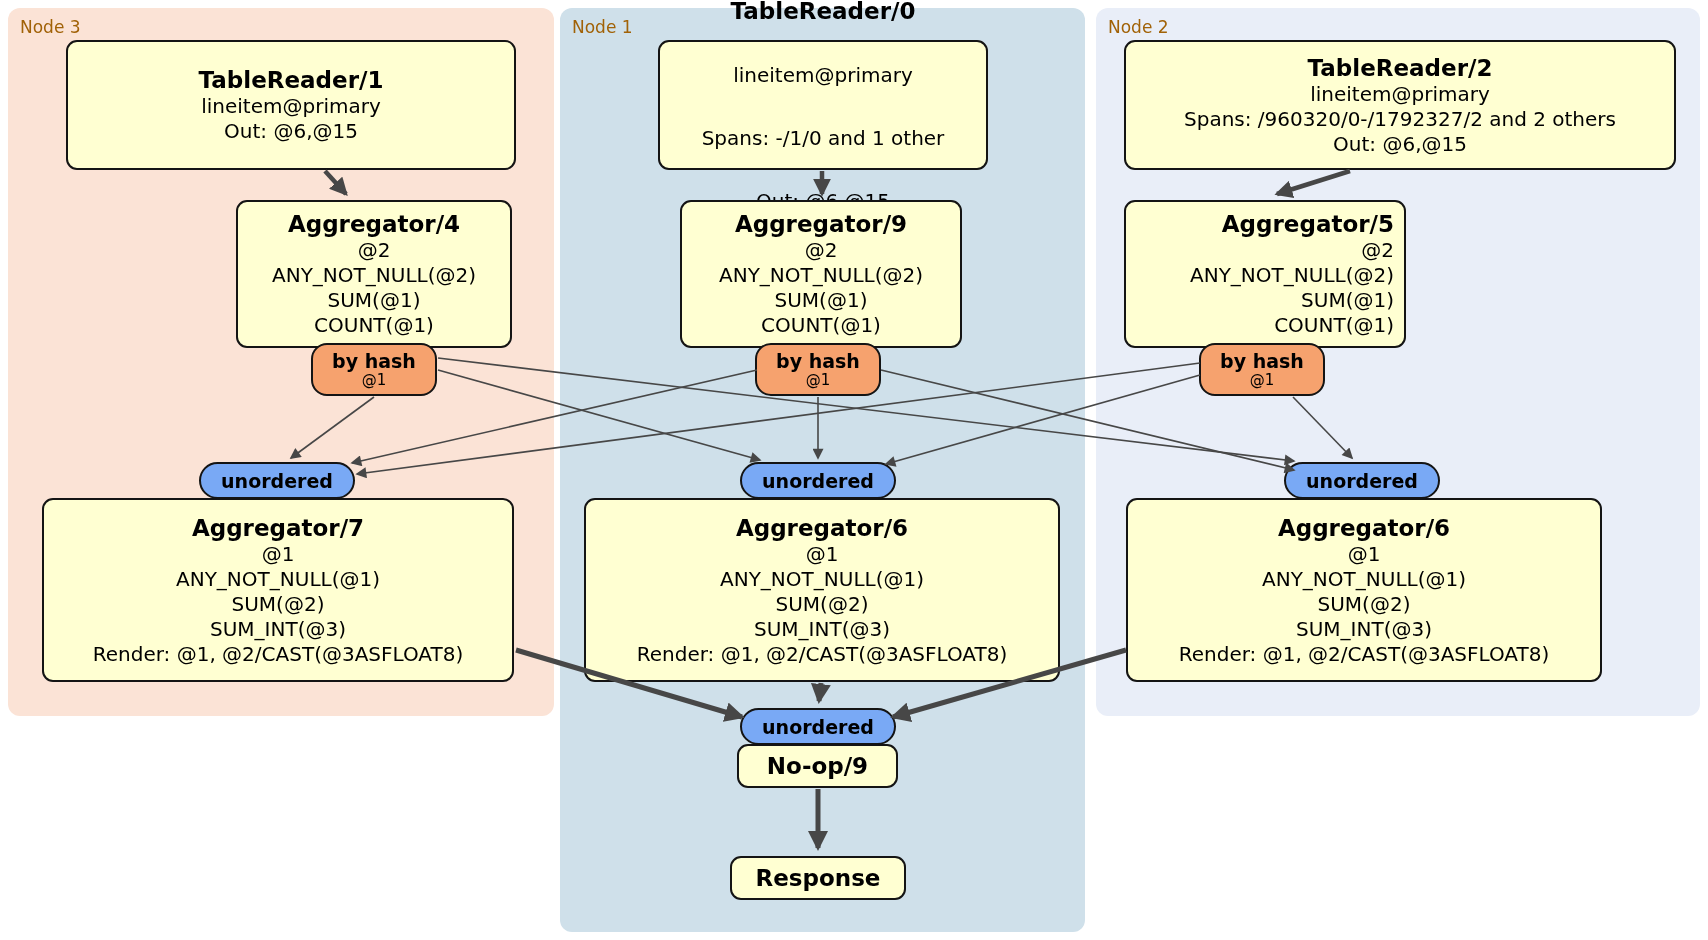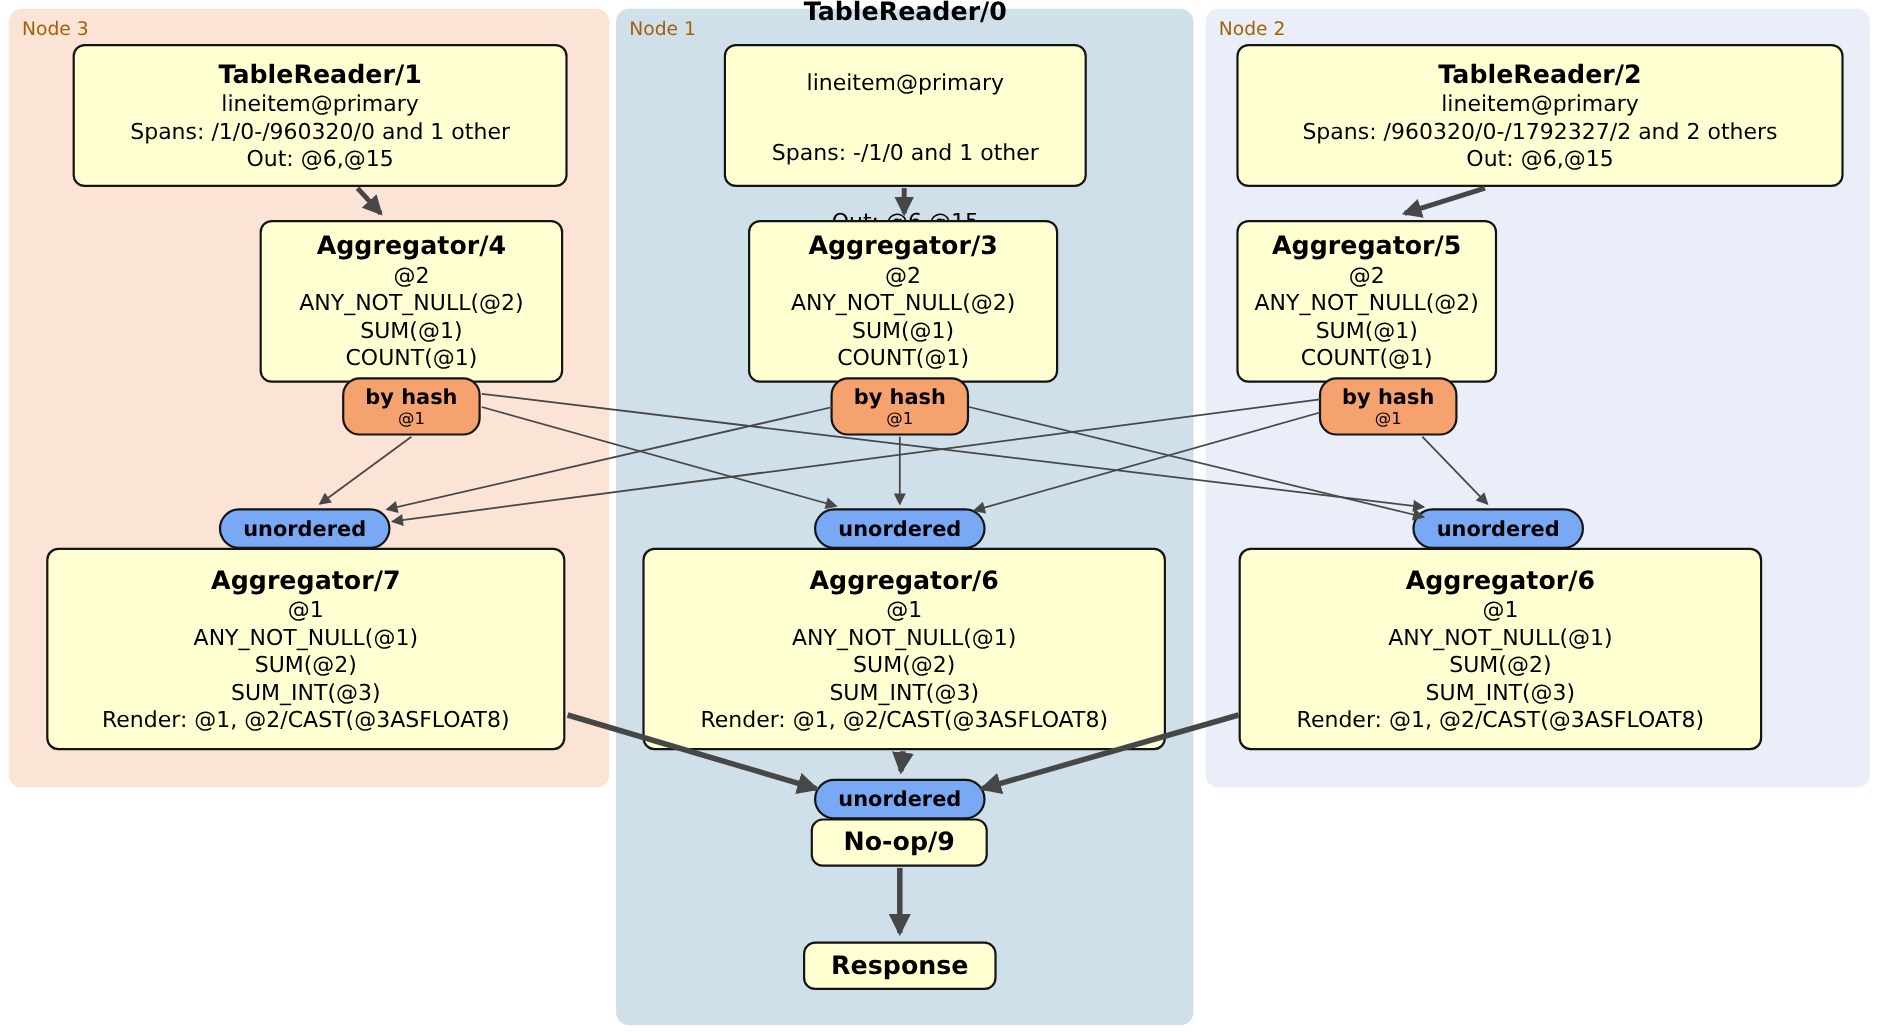--- a/index.html
+++ b/index.html
@@ -47,21 +47,20 @@
   <div class="panel panel-node1">
     <div class="panel-label">Node 1</div>
   </div>
   <div class="panel panel-node2">
     <div class="panel-label">Node 2</div>
   </div>
 
   <div class="box" style="left:66px;top:40px;width:450px;height:130px;">
     <div class="box-title">TableReader/1</div>
     <div class="box-line">lineitem@primary</div>
-    <div class="box-line">Spans: /1/0-/960320/0 and 1 other</div>
     <div class="box-line">Out: @6,@15</div>
   </div>
   <div class="box" style="left:658px;top:40px;width:330px;height:130px;gap:38px;">
     <div class="box-title">TableReader/0</div>
     <div class="box-line">lineitem@primary</div>
     <div class="box-line">Spans: -/1/0 and 1 other</div>
     <div class="box-line">Out: @6,@15</div>
   </div>
   <div class="box" style="left:1124px;top:40px;width:552px;height:130px;">
     <div class="box-title">TableReader/2</div>
@@ -71,27 +70,27 @@
   </div>
 
   <div class="box" style="left:236px;top:200px;width:276px;height:148px;">
     <div class="box-title">Aggregator/4</div>
     <div class="box-line">@2</div>
     <div class="box-line">ANY_NOT_NULL(@2)</div>
     <div class="box-line">SUM(@1)</div>
     <div class="box-line">COUNT(@1)</div>
   </div>
   <div class="box" style="left:680px;top:200px;width:282px;height:148px;">
-    <div class="box-title">Aggregator/3</div>
+    <div class="box-title">Aggregator/9</div>
     <div class="box-line">@2</div>
     <div class="box-line">ANY_NOT_NULL(@2)</div>
     <div class="box-line">SUM(@1)</div>
     <div class="box-line">COUNT(@1)</div>
   </div>
-  <div class="box" style="left:1124px;top:200px;width:237px;height:148px;">
+  <div class="box" style="left:1124px;top:200px;width:282px;height:148px;align-items:flex-end;">
     <div class="box-title">Aggregator/5</div>
     <div class="box-line">@2</div>
     <div class="box-line">ANY_NOT_NULL(@2)</div>
     <div class="box-line">SUM(@1)</div>
     <div class="box-line">COUNT(@1)</div>
   </div>
 
   <div class="router" style="left:311px;top:343px;width:126px;height:53px;">
     <div class="router-label">by hash</div>
     <div class="router-sub">@1</div>

